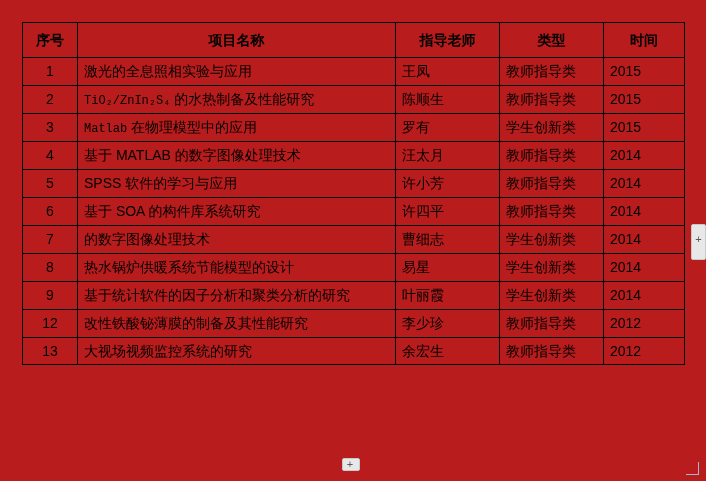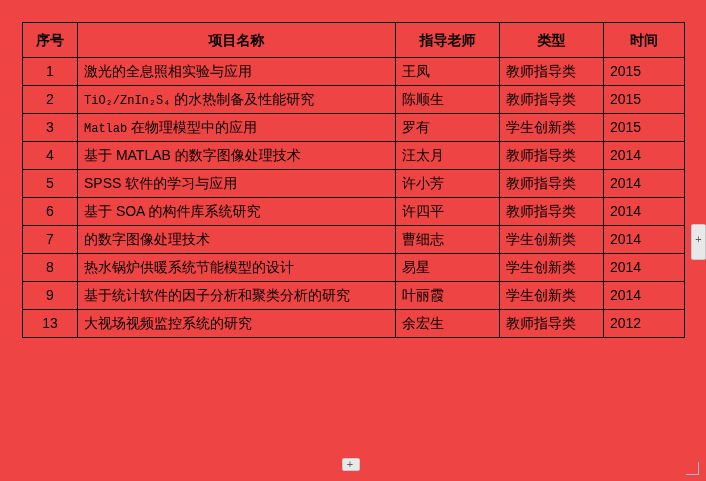--- a/index.html
+++ b/index.html
@@ -12,21 +12,21 @@
     background: #ffffff;
     font-family: "Liberation Sans", sans-serif;
     overflow: hidden;
     position: relative;
   }
   .page {
     position: absolute;
     left: 0; top: 0;
     width: 706px;
     height: 481px;
-    background: #ef4444;
+    background: #b91c1c;
   }
   .table-wrap {
     position: absolute;
     left: 22px;
     top: 22px;
     width: 662px;
   }
   table.doc-table {
     border-collapse: collapse;
     width: 662px;
@@ -228,20 +228,27 @@
         <tr>
           <td class="num">9</td>
           <td class="title">基于统计软件的因子分析和聚类分析的研究</td>
           <td class="teacher">叶丽霞</td>
           <td class="type">学生创新类</td>
           <td class="year">2014</td>
         </tr>
 
 
 
+        <tr>
+          <td class="num">12</td>
+          <td class="title">改性铁酸铋薄膜的制备及其性能研究</td>
+          <td class="teacher">李少珍</td>
+          <td class="type">教师指导类</td>
+          <td class="year">2012</td>
+        </tr>
 
         <tr>
           <td class="num">13</td>
           <td class="title">大视场视频监控系统的研究</td>
           <td class="teacher">余宏生</td>
           <td class="type">教师指导类</td>
           <td class="year">2012</td>
         </tr>
 
       </tbody>

